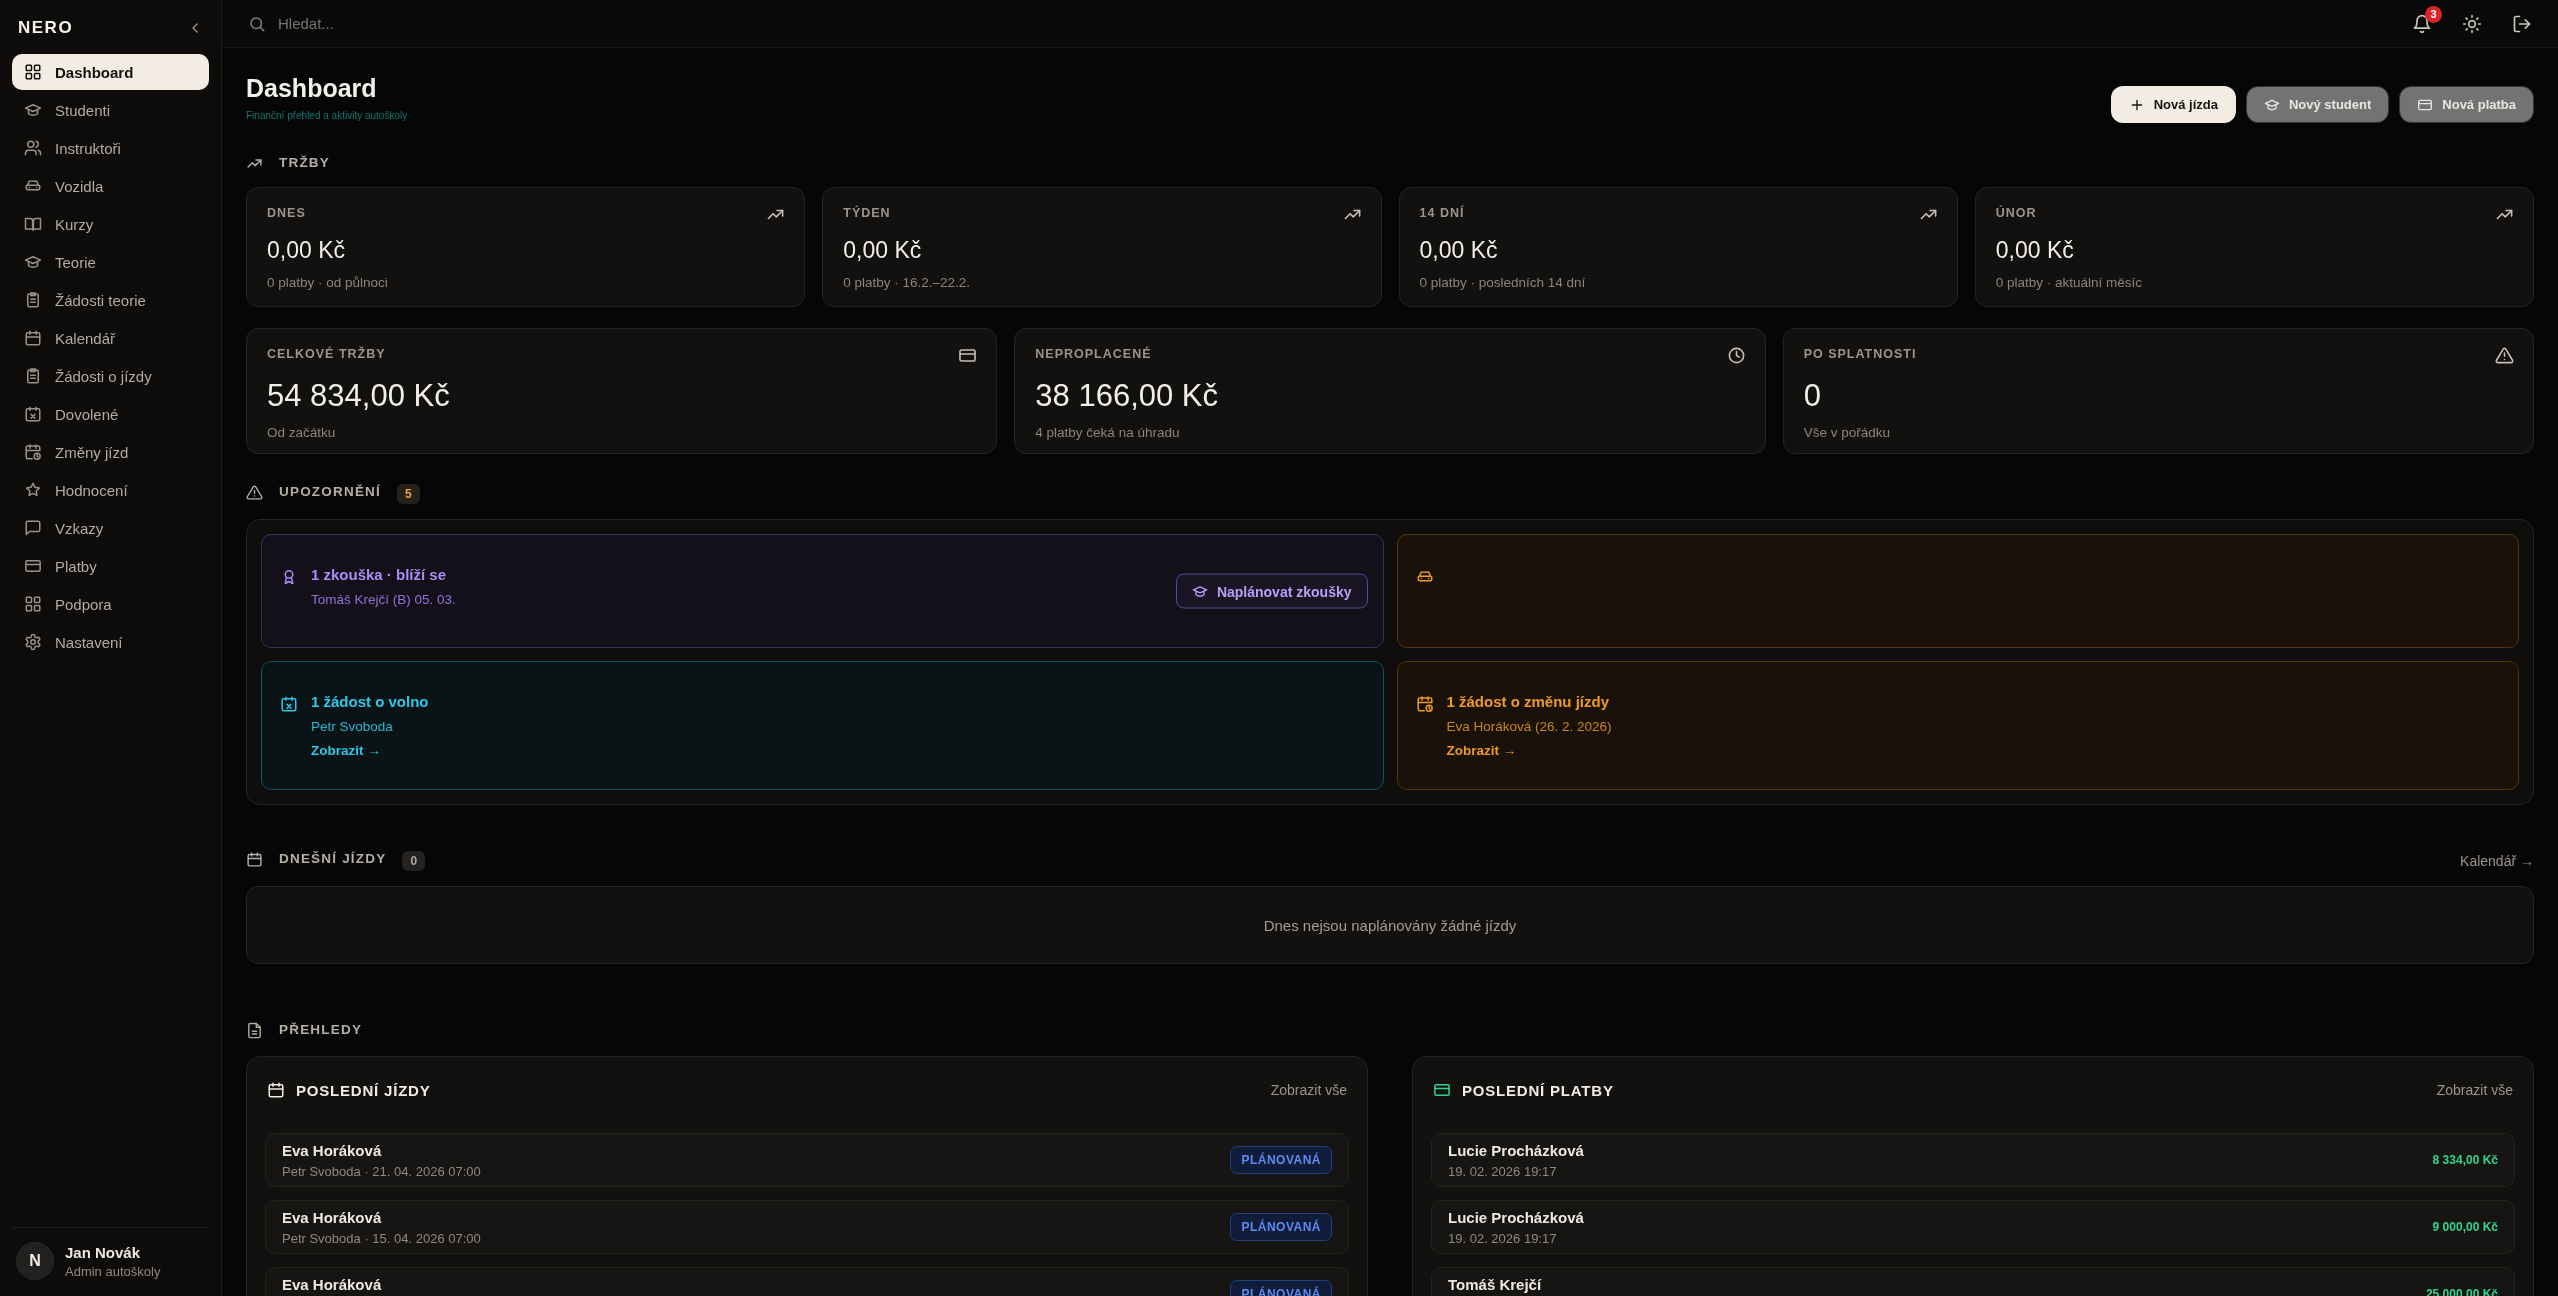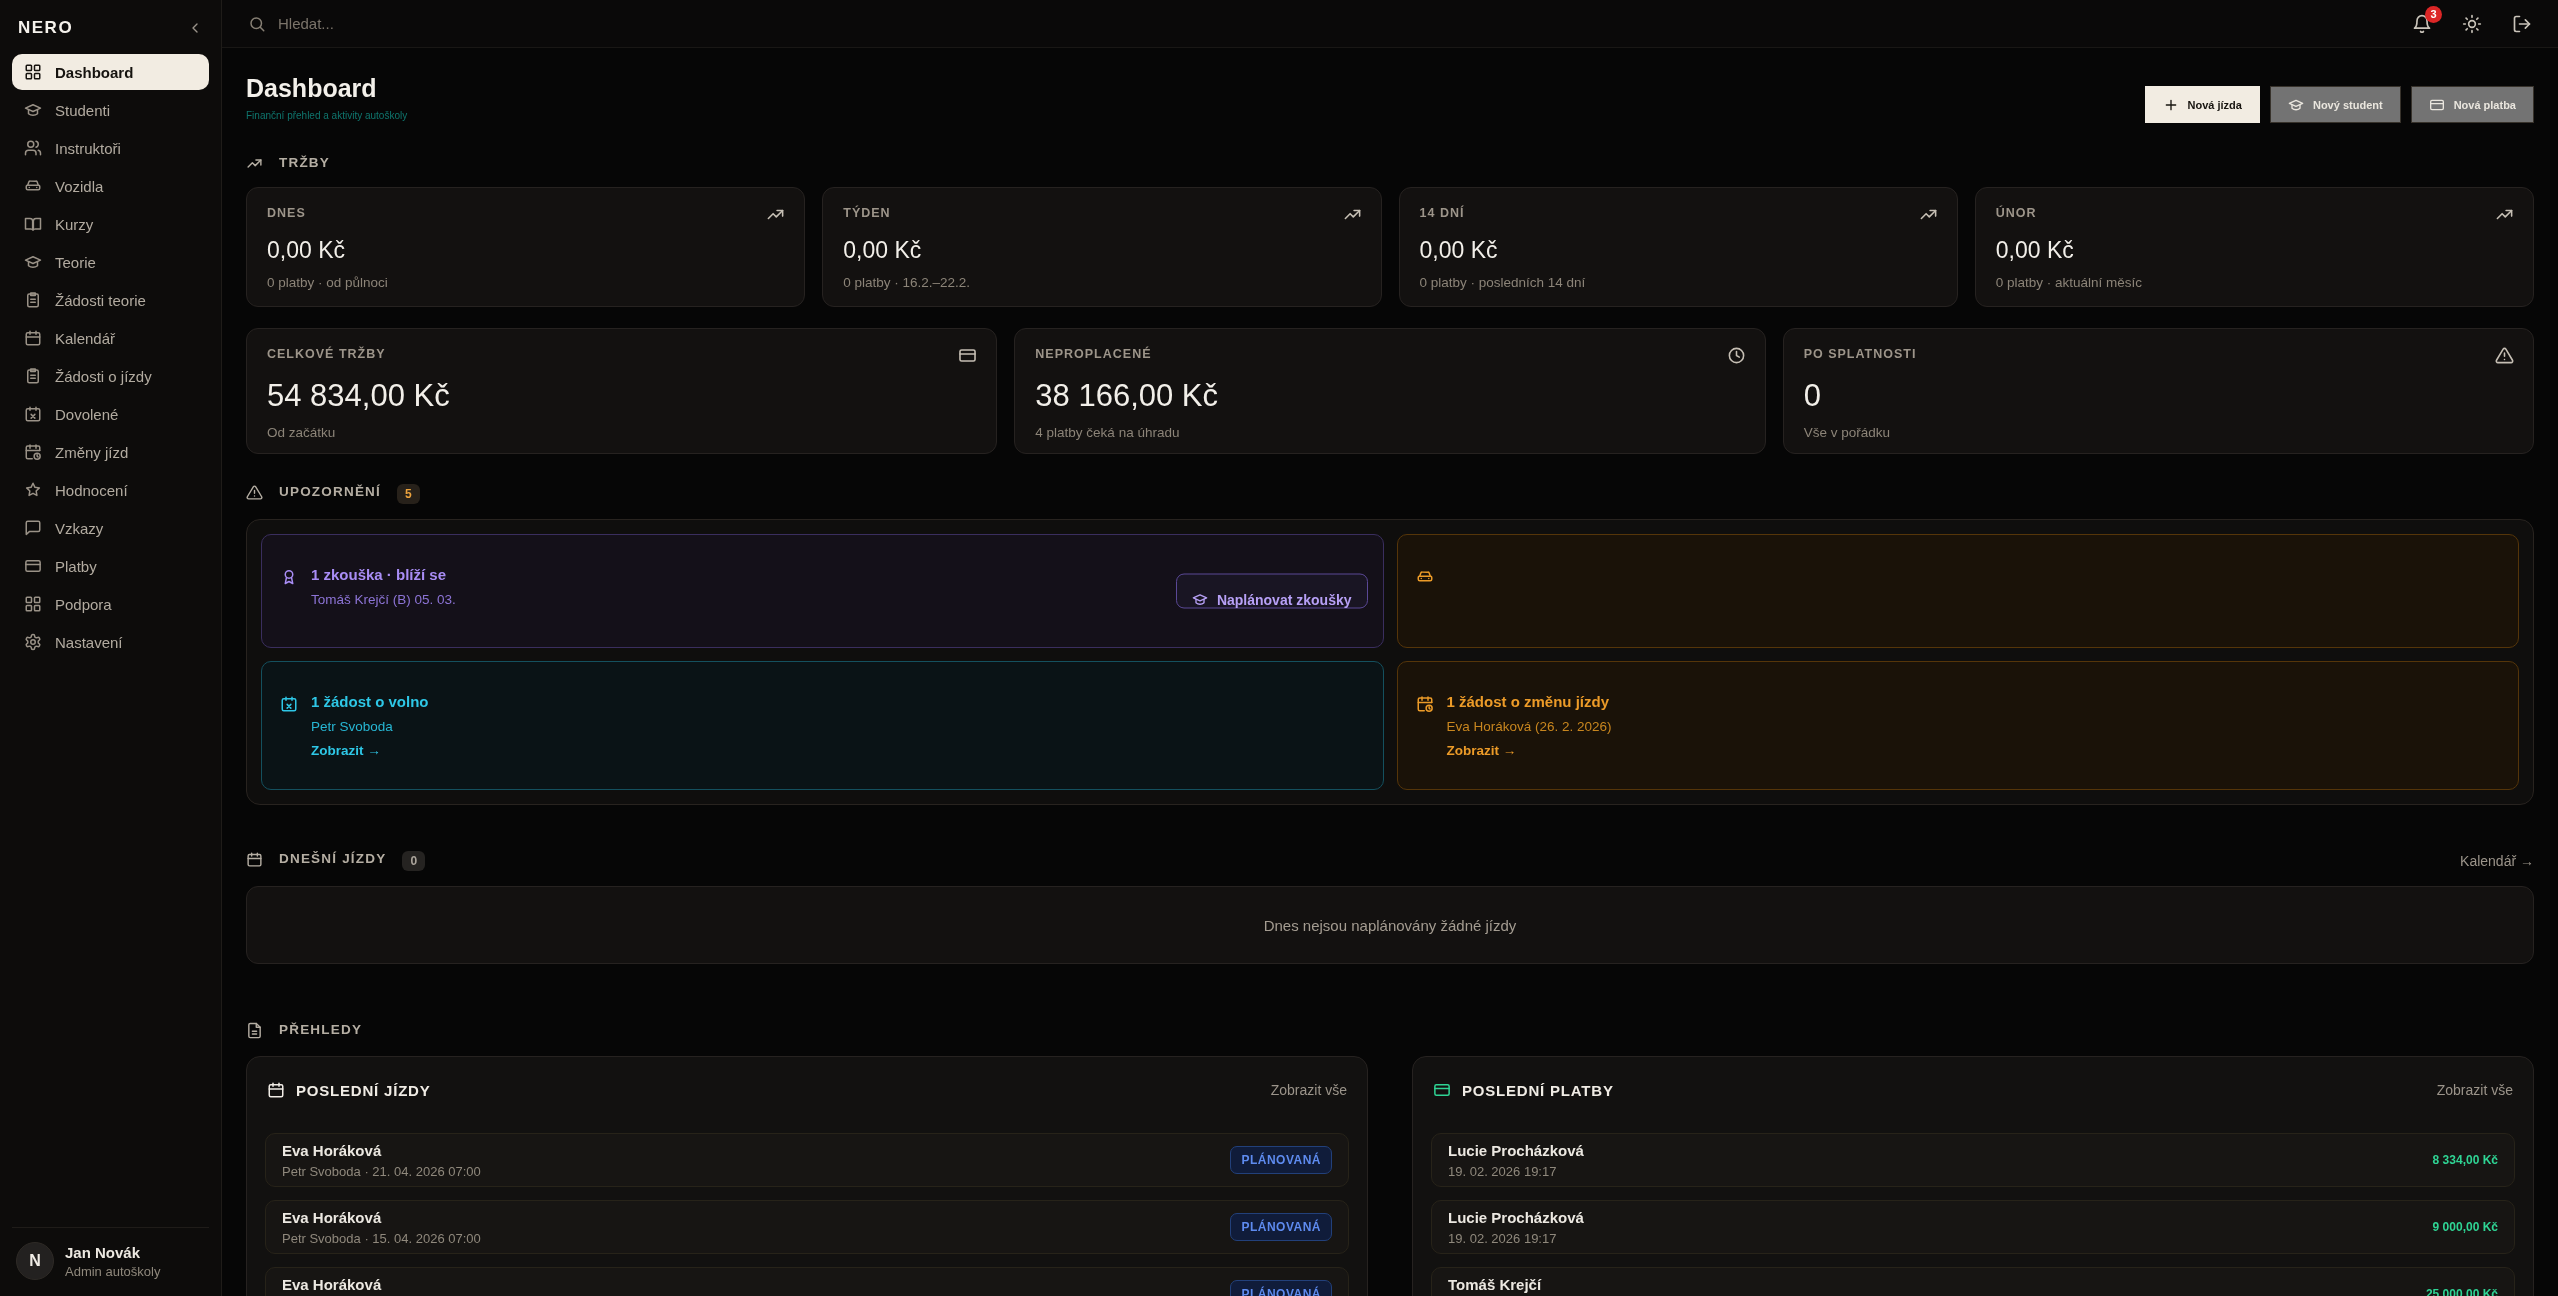--- a/index.html
+++ b/index.html
@@ -51,22 +51,22 @@
   .notif-badge{position:absolute;top:-8px;right:-10px;min-width:17px;height:17px;padding:0 4px;
     border-radius:9px;background:var(--notif-red);color:#fff;font-size:11px;font-weight:700;
     display:flex;align-items:center;justify-content:center}
 
   
   .content{flex:1;overflow:hidden;padding:26px 24px 0}
   .page-head{display:flex;justify-content:space-between;align-items:flex-start;margin-bottom:32px}
   .page-title{font-size:25px;font-weight:600;color:#f3f0ea;margin-bottom:7px}
   .page-subtitle{font-size:10px;color:#0f766e}
   .actions{display:flex;gap:10px;margin-top:12px}
-  .btn{display:flex;align-items:center;gap:9px;height:37px;padding:0 17px;border-radius:0;
-    font-size:11px;font-weight:600;cursor:pointer;border:1px solid transparent}
+  .btn{display:flex;align-items:center;gap:9px;height:37px;padding:0 17px;border-radius:12px;
+    font-size:13px;font-weight:600;cursor:pointer;border:1px solid transparent}
   .btn .ic{width:16px;height:16px}
   .btn-primary{background:#f2ece2;color:#17140f}
   .btn-outline{background:#737373;border-color:#37322b;color:#eae6de}
 
   .section-label{display:flex;align-items:flex-start;gap:16px;color:var(--section-label);
     font-size:13.5px;font-weight:700;letter-spacing:1.2px}
   .section-label .ic{width:17px;height:17px}
   .count-badge{background:#27211a;color:#eca33d;font-size:12px;font-weight:700;
     padding:3px 8px;border-radius:6px;letter-spacing:0}
   .count-badge.gray{background:#252321;color:#aba49b}
@@ -92,21 +92,21 @@
   .alert-title{font-size:15px;font-weight:700;margin-bottom:9px}
   .alert-sub{font-size:13.5px;margin-bottom:9px}
   .alert-link{font-size:13.5px;font-weight:600;cursor:pointer}
   .alert-purple{background:var(--purple-bg);border-color:var(--purple-border);color:var(--accent-purple)}
   .alert-purple .alert-sub{color:var(--purple-dim)}
   .alert-orange{background:var(--orange-bg);border-color:var(--orange-border);color:var(--accent-orange)}
   .alert-orange .alert-sub{color:var(--orange-dim)}
   .alert-cyan{background:var(--cyan-bg);border-color:var(--cyan-border);color:var(--accent-cyan)}
   .alert-cyan .alert-sub{color:#27b6d3}
   .alert-action{position:absolute;right:15px;top:50%;transform:translateY(-50%);
-    display:flex;align-items:flex-end;gap:9px;height:35px;padding:0 15px;border-radius:8px;
+    display:flex;align-items:center;gap:9px;height:35px;padding:0 15px;border-radius:8px;
     border:1px solid #5a4896;background:rgba(120,95,200,.06);color:#b7a0f6;
     font-size:14px;font-weight:600;cursor:pointer}
   .alert-action .ic{width:16px;height:16px;margin-top:0}
 
   .today-empty{background:var(--panel-bg);border:1px solid var(--panel-border);border-radius:12px;
     height:78px;display:flex;align-items:center;justify-content:center;color:#a49c91;
     font-size:15px;margin-bottom:58px}
 
   .overview-label{margin-bottom:17px}
   .panels{display:grid;grid-template-columns:1fr 1fr;gap:44px}

